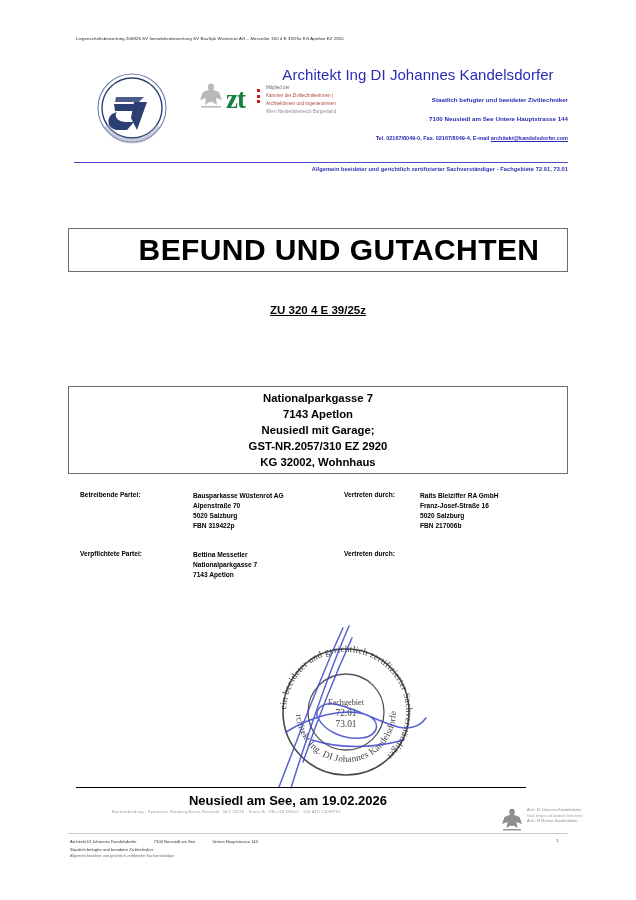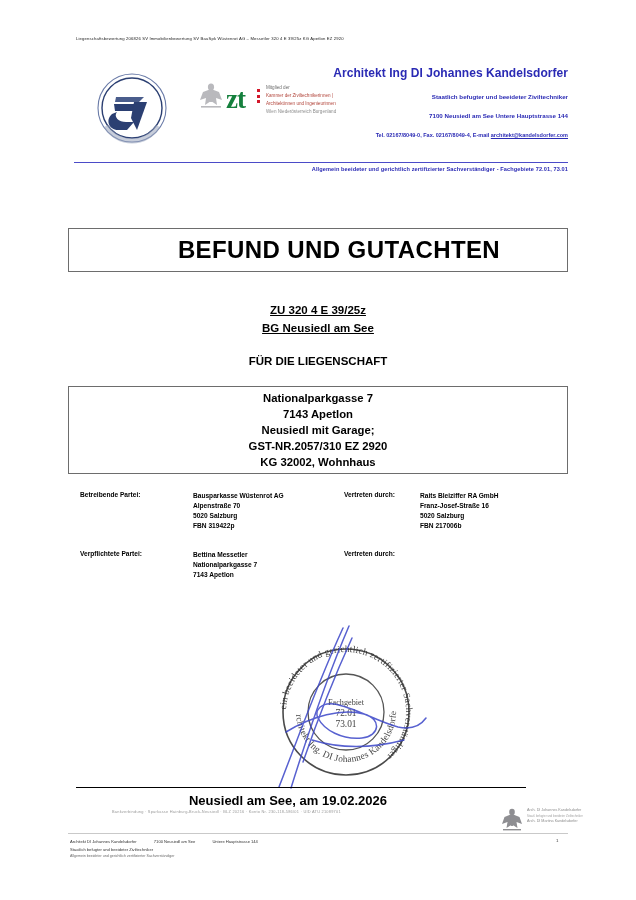--- a/index.html
+++ b/index.html
@@ -35,39 +35,39 @@
     font-family:Liberation Serif, serif;line-height:1;letter-spacing:-1px;
   }
   .zt-dots{position:absolute;left:31px;top:7px;}
   .zt-dots i{display:block;width:3px;height:3px;background:#d3172a;margin-bottom:2.6px;}
   .zt-lines{position:absolute;left:40px;top:2px;width:115px;color:#7a7a7a;font-size:4.6px;line-height:1.75;}
   .zt-lines .l1{color:#6e6e6e;}
   .zt-lines .l2,.zt-lines .l3{color:#b2453b;}
   .zt-lines .l4{color:#8d8d8d;}
 
   .firm{position:absolute;right:0;top:0;width:300px;text-align:right;color:#2a2ab4;}
-  .firm .name{font-size:12px;font-weight:bold;letter-spacing:.05px;}
+  .firm .name{font-size:15px;font-weight:normal;letter-spacing:.05px;text-align:center;}
   .firm .sub{font-size:6.2px;font-weight:bold;margin-top:13px;}
   .firm .addr{font-size:6.2px;font-weight:bold;margin-top:12px;}
   .firm .contact{font-size:5.5px;font-weight:bold;margin-top:13px;}
   .firm .contact a{color:#2a2ab4;text-decoration:underline;}
 
   .lh-rule{position:absolute;left:6px;top:96px;width:494px;border-top:1px solid #4b4bc8;}
   .lh-foot{
     position:absolute;left:0;top:100px;width:500px;text-align:right;
     font-size:5.6px;font-weight:bold;color:#2a2ab4;letter-spacing:.1px;
   }
 
   
   .title-box{
     position:absolute;left:68px;top:228px;width:500px;height:44px;
     border:1px solid #6d6d6d;box-sizing:border-box;
     display:flex;align-items:center;justify-content:center;
   }
-  .title-box .t{font-size:24px;font-weight:bold;letter-spacing:.4px;color:#000;margin-left:42px;}
+  .title-box .t{font-size:30px;font-weight:bold;letter-spacing:.4px;color:#000;margin-left:42px;}
 
   
   .zu{position:absolute;left:68px;top:302px;width:500px;text-align:center;}
   .zu .l{font-size:11.5px;font-weight:bold;line-height:1.55;color:#000;text-decoration:underline;}
   .fuer{position:absolute;left:68px;top:355px;width:500px;text-align:center;
         font-size:11.5px;font-weight:bold;color:#000;}
 
   
   .prop-box{
     position:absolute;left:68px;top:386px;width:500px;height:88px;
@@ -169,23 +169,21 @@
     <div class="lh-rule"></div>
     <div class="lh-foot">Allgemein beeideter und gerichtlich zertifizierter Sachverständiger - Fachgebiete 72.01, 73.01</div>
   </div>
 
   <div class="title-box">
     <div class="t">BEFUND UND GUTACHTEN</div>
   </div>
 
   <div class="zu">
     <div class="l">ZU 320 4 E 39/25z</div>
-    <div class="l">BG Neusiedl am See</div>
-  </div>
-  <div class="fuer">FÜR DIE LIEGENSCHAFT</div>
+  </div>
 
   <div class="prop-box">
     <div class="l">Nationalparkgasse 7</div>
     <div class="l">7143 Apetlon</div>
     <div class="l">Neusiedl mit Garage;</div>
     <div class="l">GST-NR.2057/310 EZ 2920</div>
     <div class="l">KG 32002, Wohnhaus</div>
   </div>
 
   <div class="parties">

